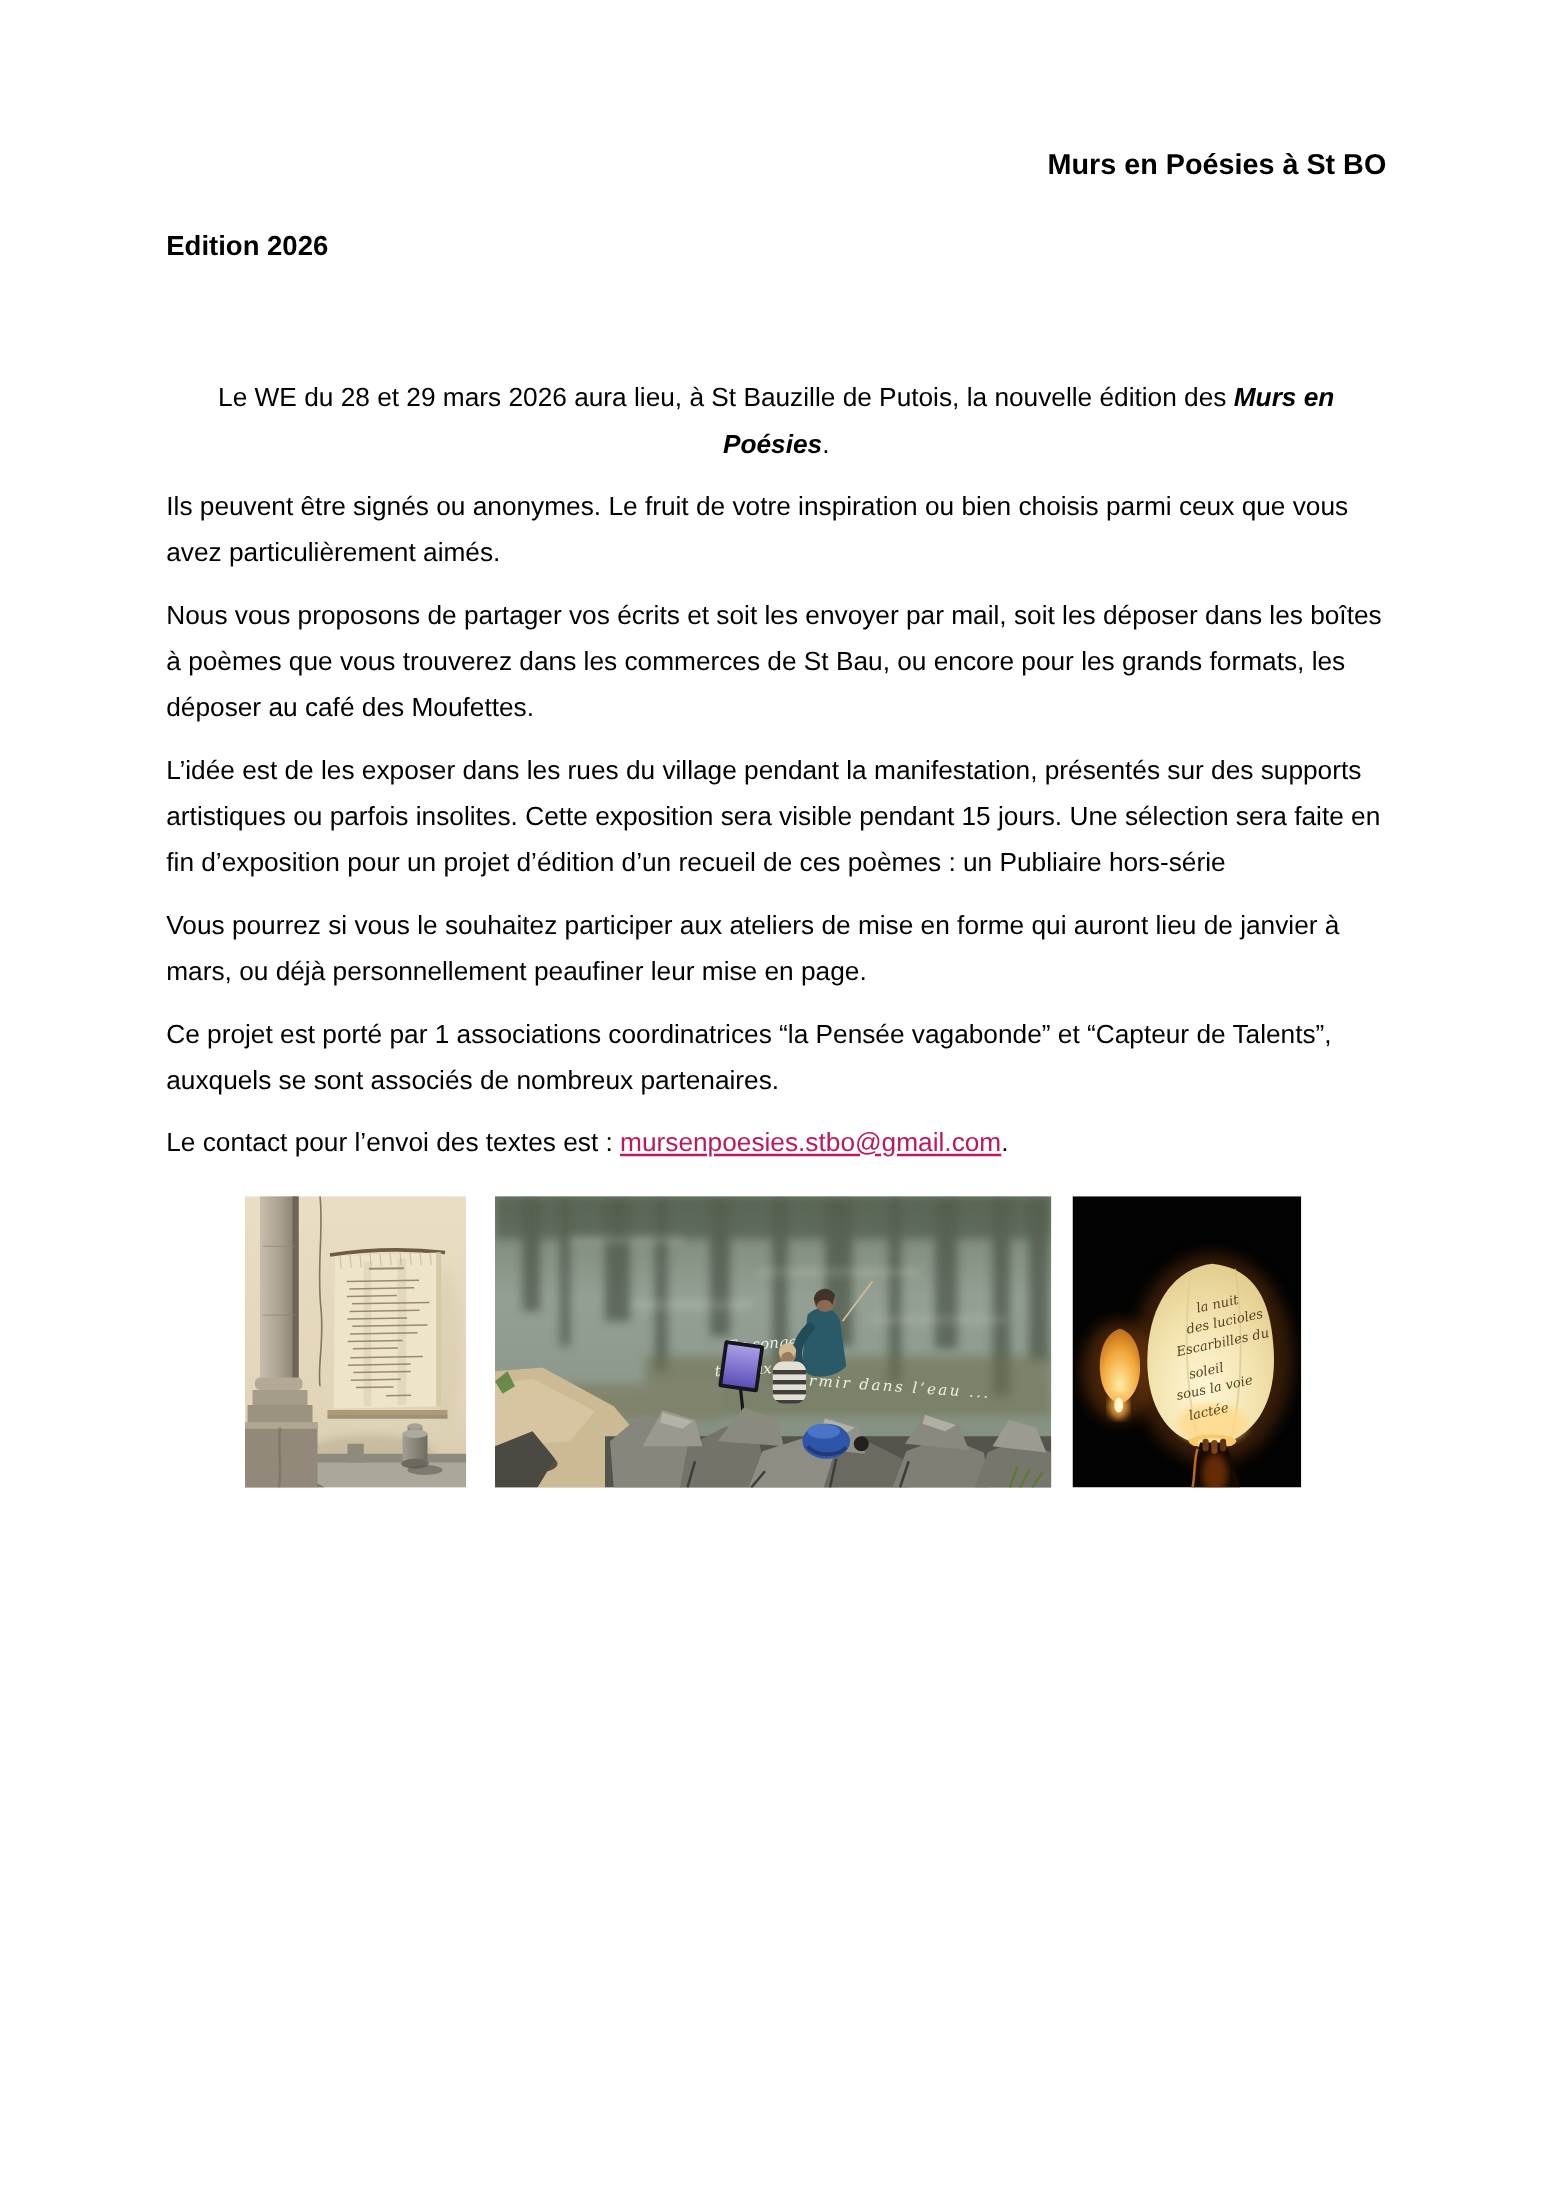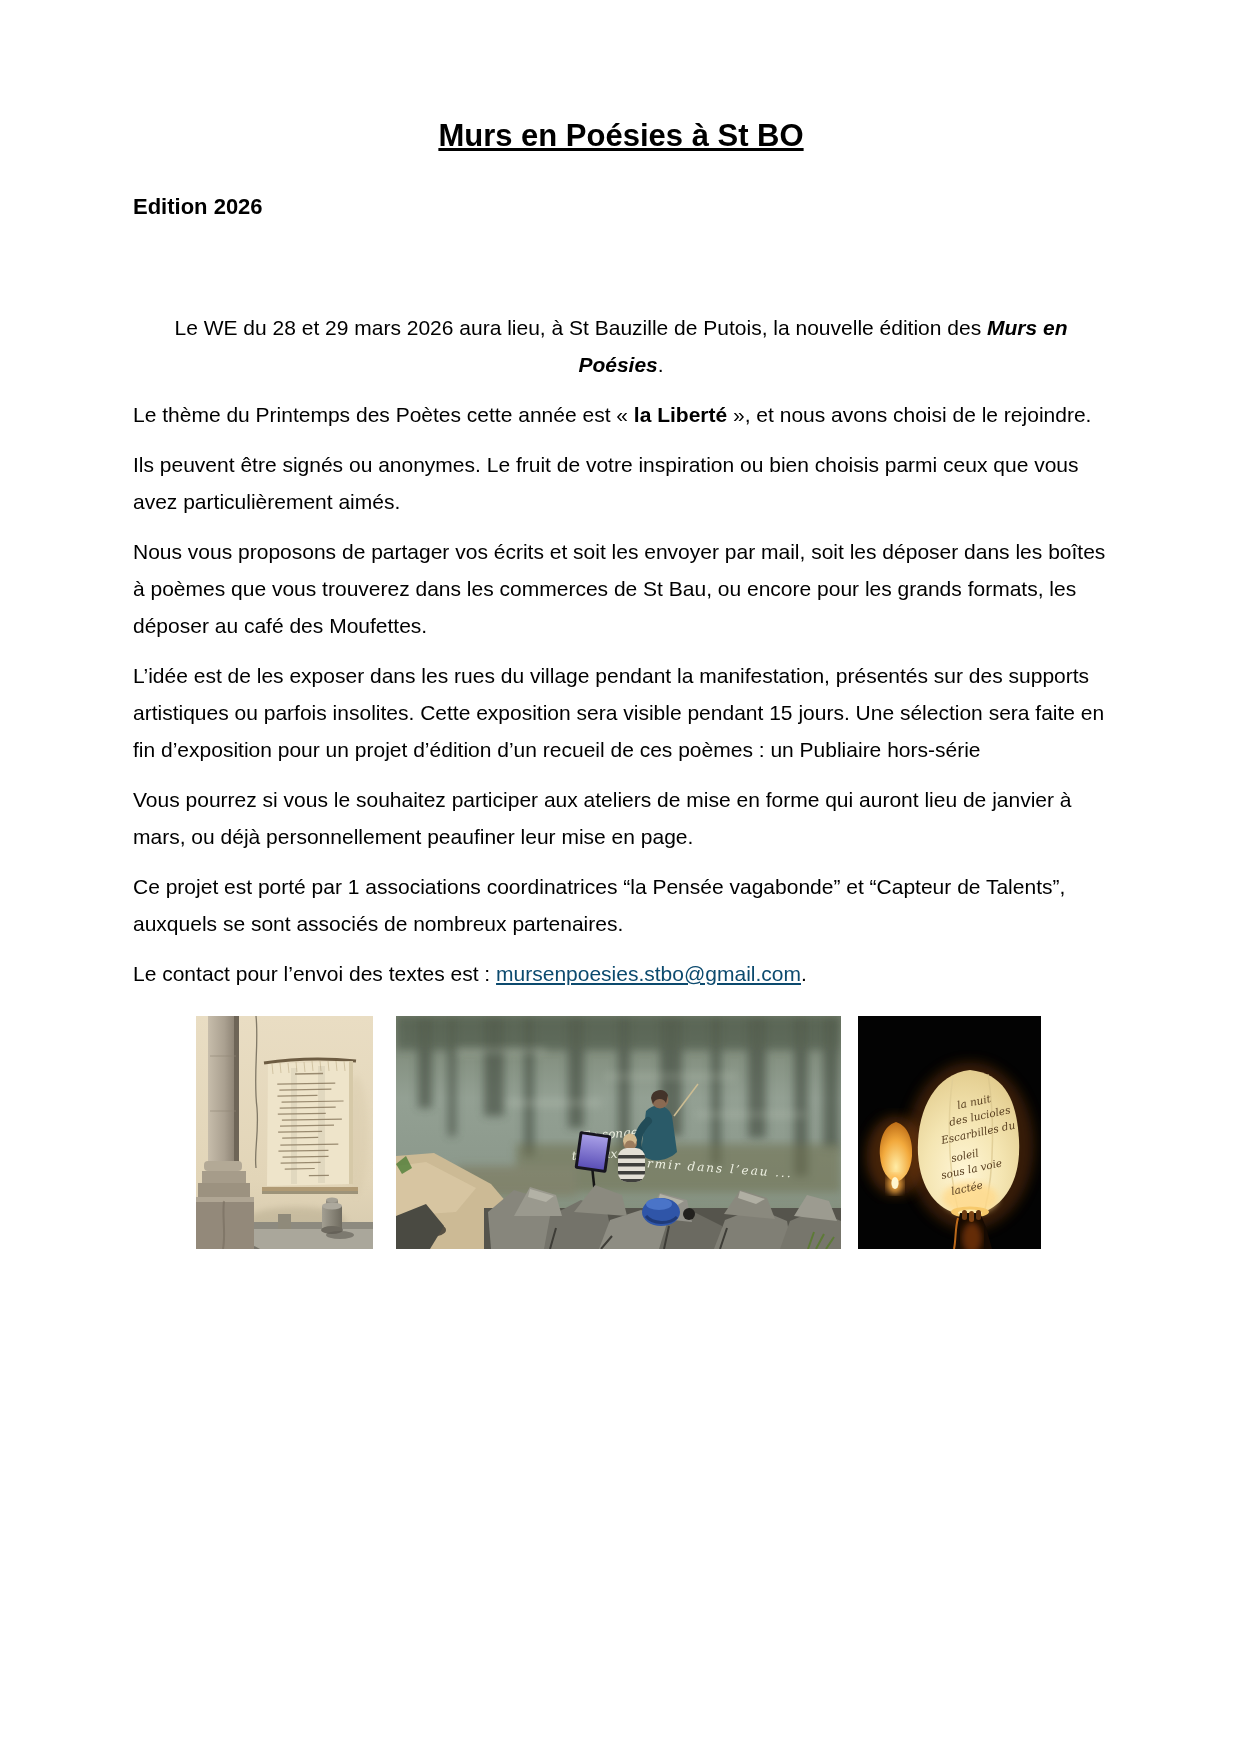--- a/index.html
+++ b/index.html
@@ -8,39 +8,39 @@
     width:1242px; height:1755px;
     box-sizing:border-box;
     padding:118px 133px 0 133px;
     background:#ffffff;
     font-family:"Liberation Sans", sans-serif;
     color:#000000;
     overflow:hidden;
   }
   .doc-title {
     margin:0;
-    font-size:31px; font-weight:bold;
-    text-align:center; line-height:1.15;text-decoration:underline;
+    font-size:23px; font-weight:bold;
+    text-align:right; line-height:1.15;
   }
   .edition {
     margin:41px 0 0 0;
     font-size:22px; font-weight:bold;
     text-align:left; line-height:1.1;
   }
   .invitation {
     margin:35px 0 0 0;
     font-size:26px; font-weight:bold; font-style:italic;
     text-align:center; line-height:1.1;
   }
   .body-text { margin-top:90px; font-size:21px; line-height:37px; }
   .para { margin:0 0 13px 0; }
   .para.centered { text-align:center; }
   .bold { font-weight:bold; }
   .bold-italic { font-weight:bold; font-style:italic; }
-  .mail-link { color:#0c4a6e; cursor:pointer; }
+  .mail-link { color:#be185d; cursor:pointer; }
   .photo-row {
     margin-top:24px;
     padding-left:63px;
     display:flex; align-items:flex-start;
   }
   .photo { display:block; flex:0 0 auto; }
   .photo.gap-a { margin-left:23px; }
   .photo.gap-b { margin-left:17px; }
   .hand-text { font-family:"DejaVu Serif", serif; font-style:italic; }
 </style>
@@ -49,21 +49,20 @@
 
 <div class="page">
 
   <h1 class="doc-title">Murs en Poésies à St BO</h1>
   <p class="edition">Edition 2026</p>
 
   <div class="body-text">
 
     <p class="para centered"><span>Le WE du 28 et 29 mars 2026 aura lieu, à St Bauzille de Putois, la nouvelle édition des </span><span class="bold-italic">Murs en Poésies</span><span>.</span></p>
 
-    <p class="para"><span>Le thème du Printemps des Poètes cette année est « </span><span class="bold">la Liberté</span><span> », et nous avons choisi de le rejoindre.</span></p>
 
 
     <p class="para">Ils peuvent être signés ou anonymes. Le fruit de votre inspiration ou bien choisis parmi ceux que vous avez particulièrement aimés.</p>
 
     <p class="para">Nous vous proposons de partager vos écrits et soit les envoyer par mail, soit  les déposer dans les boîtes à poèmes que vous trouverez dans les commerces de St Bau, ou encore pour les grands formats, les déposer au café des Moufettes.</p>
 
     <p class="para">L’idée est de les exposer dans les rues du village pendant la manifestation, présentés sur des supports artistiques ou parfois insolites. Cette exposition sera visible pendant 15 jours. Une sélection sera faite en fin d’exposition pour un projet d’édition d’un recueil de ces poèmes : un Publiaire hors-série</p>
 
     <p class="para">Vous pourrez si vous le souhaitez participer aux ateliers de mise en forme qui auront lieu de janvier à mars, ou déjà personnellement peaufiner leur mise en page.</p>
 

